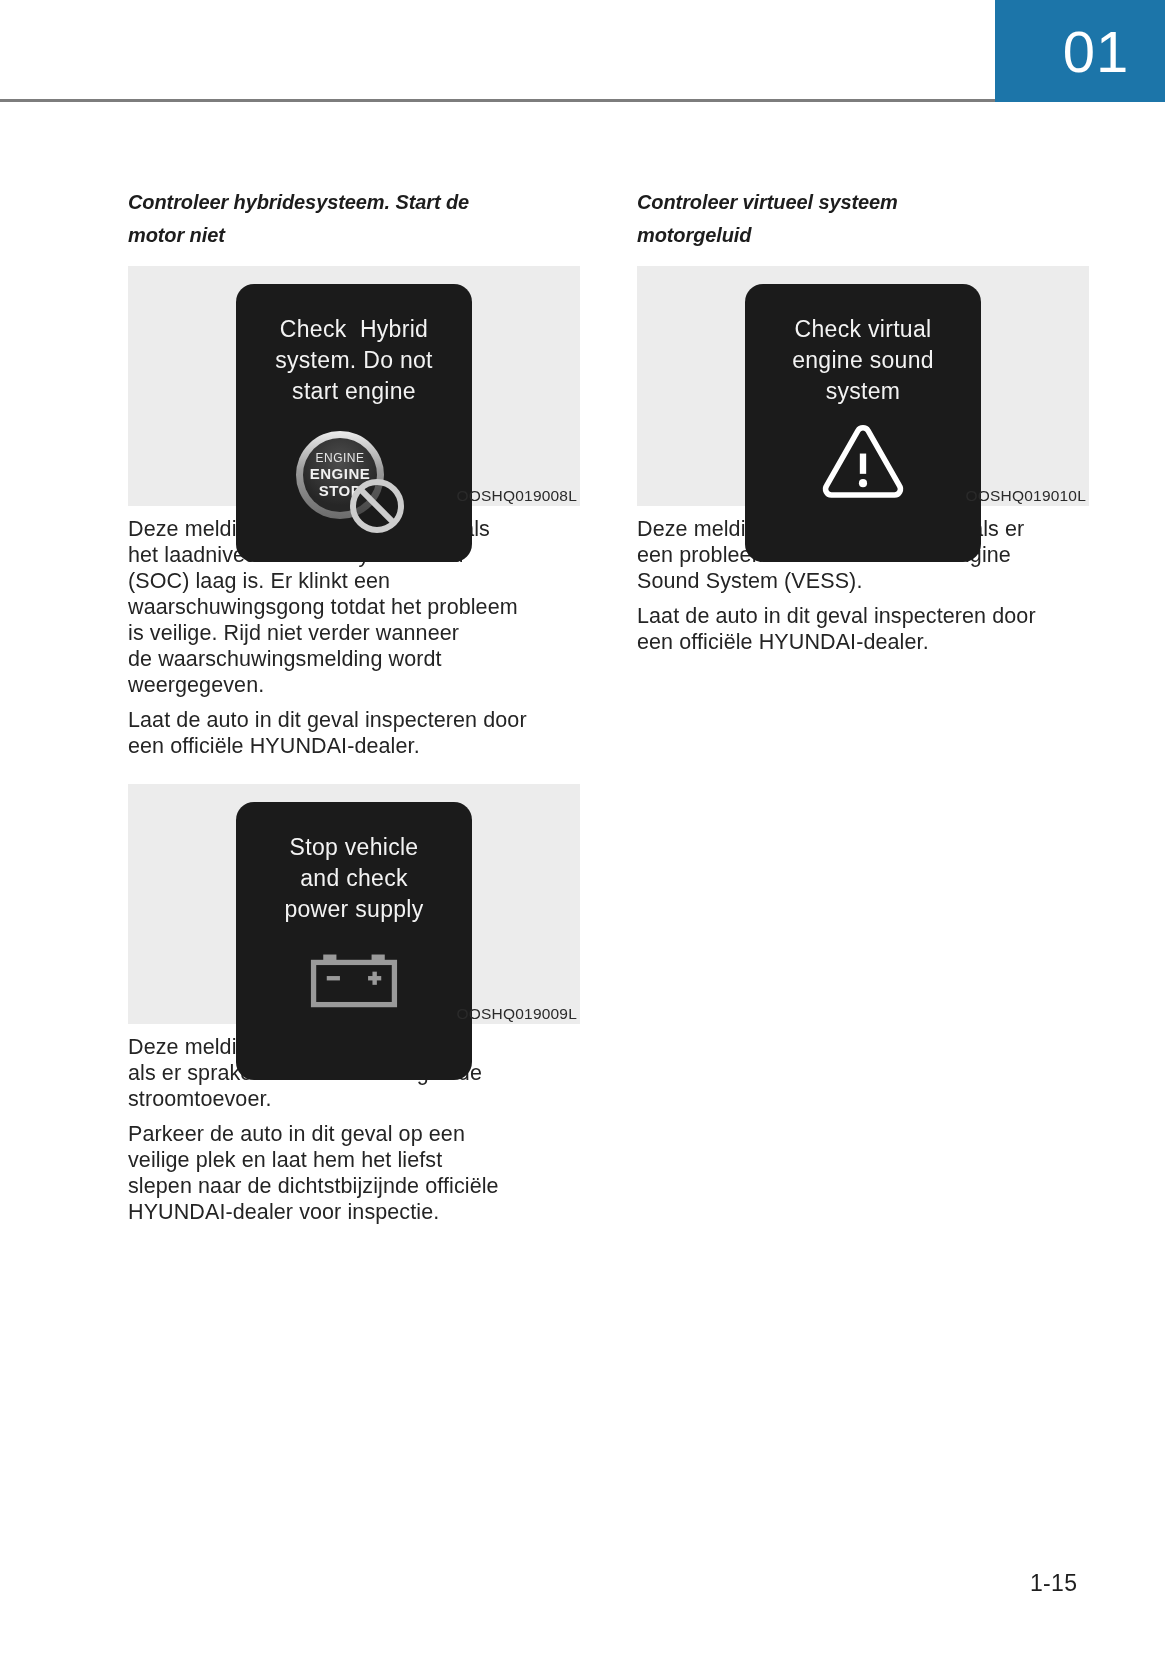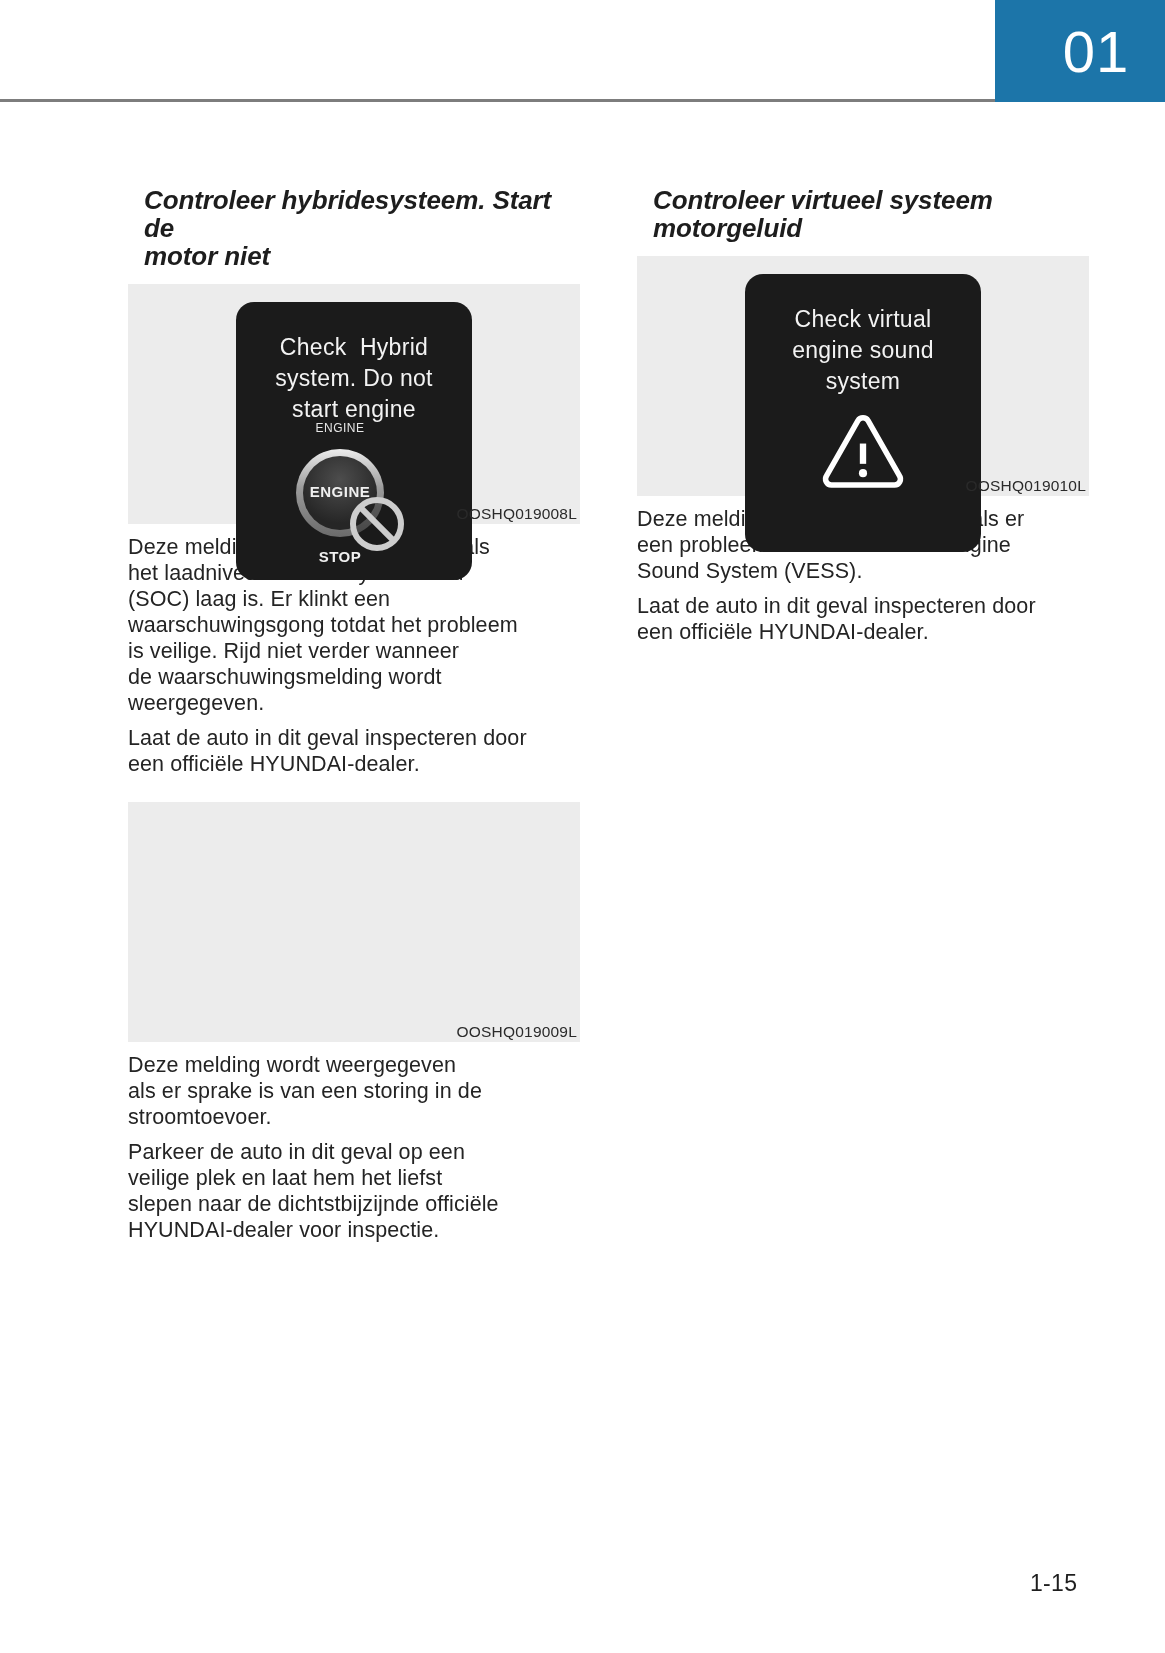--- a/index.html
+++ b/index.html
@@ -23,23 +23,23 @@
     position:absolute; top:99px; left:0; width:995px; height:3px;
     background:#7d7d7d;
   }
 
   
   .col { position:absolute; top:186px; width:452px; }
   .col-left  { left:128px; }
   .col-right { left:637px; }
 
   .section-heading {
-    margin:0 0 14px 16px;
+    margin:0 0 14px 0;
     font-style:italic; font-weight:bold;
-    font-size:26px; line-height:28px;
+    font-size:20px; line-height:33px;
     color:#1d1d1d; letter-spacing:-0.1px;
     white-space:pre-line;
   }
 
   
   .figure {
     position:relative; width:452px; height:240px;
     background:#ececec; margin:0 0 10px 0;
   }
   .display-box {
@@ -61,21 +61,21 @@
   
   .engine-btn { position:relative; width:116px; height:102px; margin:24px auto 0; }
   .btn-outer {
     position:absolute; left:0; top:0; width:88px; height:88px; border-radius:50%;
     background:linear-gradient(180deg,#ededed 0%,#9a9a9a 45%,#6b6b6b 100%);
     display:flex; align-items:center; justify-content:center;
   }
   .btn-face {
     width:74px; height:74px; border-radius:50%;
     background:radial-gradient(circle at 50% 32%, #4d4d4d 0%, #262626 70%);
-    display:flex; flex-direction:column; align-items:center; justify-content:center;gap:48px;
+    display:flex; flex-direction:column; align-items:center; justify-content:center;
   }
   .btn-l1 { font-size:12px; line-height:14px; letter-spacing:0.5px; color:#e6e6e6; }
   .btn-l2, .btn-l3 { font-size:15px; line-height:17px; font-weight:bold; color:#f0f0f0; letter-spacing:0.5px; }
   .no-sign {
     position:absolute; right:8px; bottom:0; width:42px; height:42px;
     border:6px solid #cdcdcd; border-radius:50%;
     background:rgba(27,27,27,0.45);
   }
   .no-sign::after {
     content:""; position:absolute; left:50%; top:-1px;
@@ -138,20 +138,35 @@
 is veilige. Rijd niet verder wanneer
 de waarschuwingsmelding wordt
 weergegeven.</p>
       <p class="body">Laat de auto in dit geval inspecteren door
 een officiële HYUNDAI-dealer.</p>
     </section>
 
     <section class="section">
 
       <div class="figure">
+        <div class="display-box">
+          <div class="display-text">Stop vehicle
+and check
+power supply</div>
+          <div class="battery-wrap">
+            <svg class="icon-center" width="88" height="58" viewBox="0 0 100 66">
+              <rect x="15" y="4" width="15" height="11" fill="#9a9a9a"></rect>
+              <rect x="70" y="4" width="15" height="11" fill="#9a9a9a"></rect>
+              <rect x="4" y="13" width="92" height="48" fill="none" stroke="#9a9a9a" stroke-width="6"></rect>
+              <line x1="19" y1="31" x2="34" y2="31" stroke="#9a9a9a" stroke-width="5"></line>
+              <line x1="66" y1="31" x2="81" y2="31" stroke="#9a9a9a" stroke-width="5"></line>
+              <line x1="73.5" y1="23.5" x2="73.5" y2="38.5" stroke="#9a9a9a" stroke-width="5"></line>
+            </svg>
+          </div>
+        </div>
         <div class="figure-code">OOSHQ019009L</div>
       </div>
 
       <p class="body">Deze melding wordt weergegeven
 als er sprake is van een storing in de
 stroomtoevoer.</p>
       <p class="body">Parkeer de auto in dit geval op een
 veilige plek en laat hem het liefst
 slepen naar de dichtstbijzijnde officiële
 HYUNDAI-dealer voor inspectie.</p>

